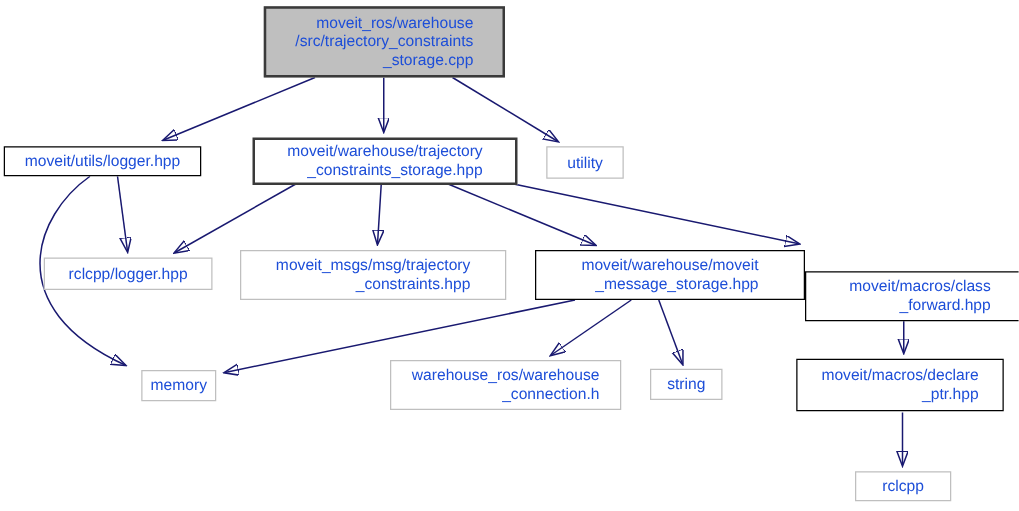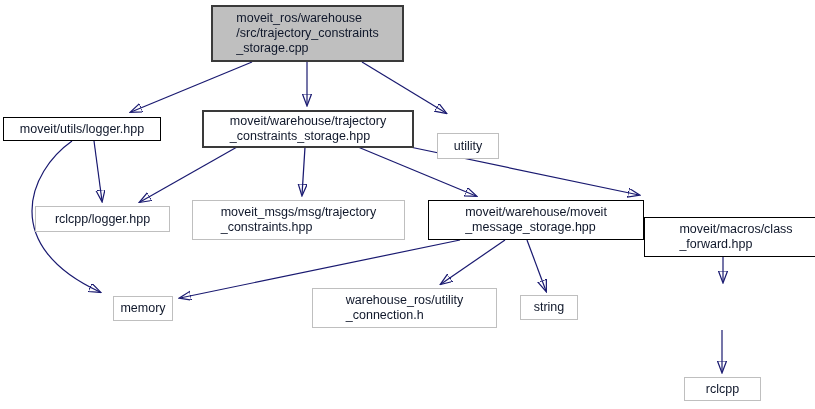--- a/index.html
+++ b/index.html
@@ -9,24 +9,24 @@
     background:#ffffff;
     font-family:"Liberation Sans",sans-serif;
     overflow:hidden;
   }
   .edges{position:absolute;left:0;top:0;width:815px;height:409px;}
   .edges path{stroke:#191970;stroke-width:1.2;fill:none;}
   .node{
     position:absolute;
     box-sizing:border-box;
     display:flex;align-items:center;justify-content:center;
-    text-align:left;
+    text-align:right;
     white-space:pre-line;
     font-size:12.5px;line-height:1.18;
-    color:#0f172a;
+    color:#1d4ed8;
     background:#ffffff;
     border:1px solid #bfbfbf;   
     padding:1px 2px;
   }
   .node.internal{border-color:#000000;}
   .node.bold{border-width:2px;border-color:#3a3a3a;}
   .node.current{background:#bfbfbf;}
 </style>
 </head>
 <body>
@@ -57,36 +57,38 @@
 
   <div class="node current bold" style="left:211px;top:5px;width:193px;height:57px;">moveit_ros/warehouse
 /src/trajectory_constraints
 _storage.cpp</div>
 
   <div class="node internal" style="left:3px;top:117px;width:158px;height:24px;">moveit/utils/logger.hpp</div>
 
   <div class="node internal bold" style="left:202px;top:110px;width:212px;height:38px;">moveit/warehouse/trajectory
 _constraints_storage.hpp</div>
 
-  <div class="node" style="left:437px;top:117px;width:62px;height:26px;margin-top:16px;">utility</div>
+  <div class="node" style="left:437px;top:117px;width:62px;height:26px;">utility</div>
 
   <div class="node" style="left:192px;top:200px;width:213px;height:40px;">moveit_msgs/msg/trajectory
 _constraints.hpp</div>
 
   <div class="node" style="left:35px;top:206px;width:135px;height:26px;">rclcpp/logger.hpp</div>
 
   <div class="node internal" style="left:428px;top:200px;width:216px;height:40px;">moveit/warehouse/moveit
 _message_storage.hpp</div>
 
   <div class="node internal" style="left:644px;top:217px;width:184px;height:40px;">moveit/macros/class
 _forward.hpp</div>
 
   <div class="node" style="left:113px;top:296px;width:60px;height:25px;">memory</div>
 
-  <div class="node" style="left:312px;top:288px;width:185px;height:40px;">warehouse_ros/utility
+  <div class="node" style="left:312px;top:288px;width:185px;height:40px;">warehouse_ros/warehouse
 _connection.h</div>
 
   <div class="node" style="left:520px;top:295px;width:58px;height:25px;">string</div>
 
+  <div class="node internal" style="left:637px;top:287px;width:166px;height:42px;">moveit/macros/declare
+_ptr.hpp</div>
 
   <div class="node" style="left:684px;top:377px;width:77px;height:24px;">rclcpp</div>
 
 </div>
 
 </body></html>

